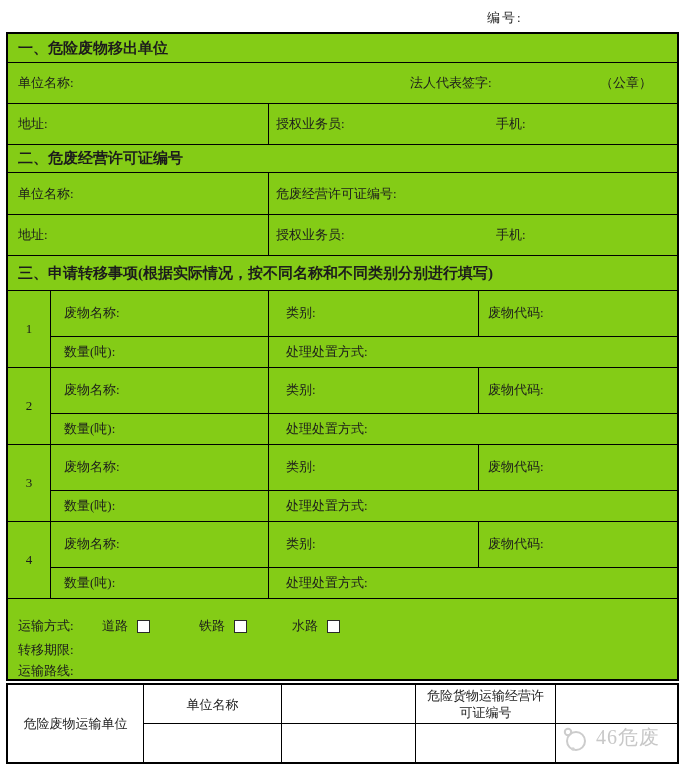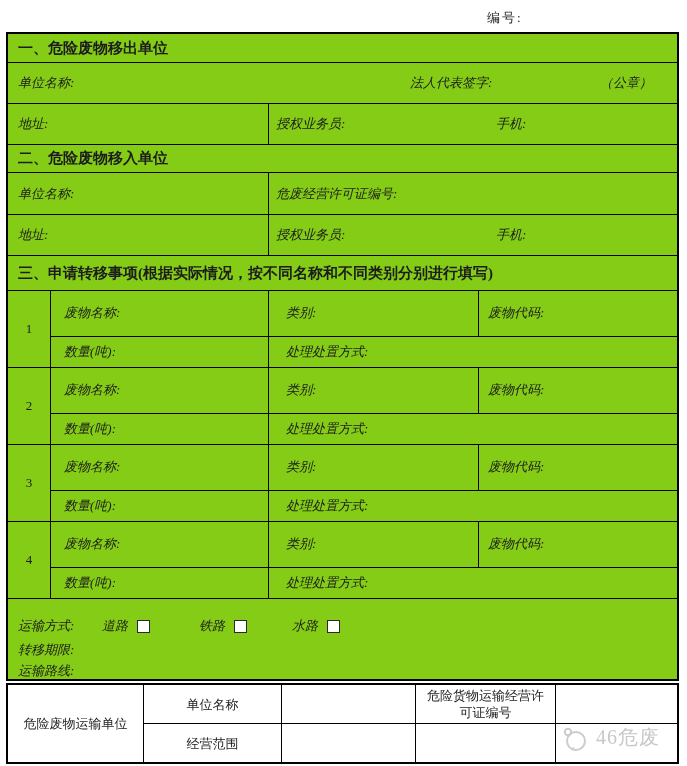--- a/index.html
+++ b/index.html
@@ -4,21 +4,21 @@
 <style>
   html,body{margin:0;padding:0;background:#fff;}
   .sheet{position:relative;width:687px;height:766px;background:#ffffff;overflow:hidden;
          font-family:"Liberation Serif","DejaVu Serif",serif;color:#1c1c1c;font-size:13px;}
   .num-label{position:absolute;left:487px;top:9px;font-size:13px;letter-spacing:2px;}
   .tbl{position:absolute;left:6px;top:32px;width:673px;border:2px solid #000;box-sizing:border-box;background:#84cc16;}
   .row{position:relative;box-sizing:border-box;border-top:1px solid #000;}
   .row:first-child{border-top:none;}
   .sec-title{font-weight:bold;font-size:15px;display:flex;align-items:center;padding-left:10px;}
   .h28{height:28px;} .h35{height:35px;} .h41{height:41px;} .h42{height:42px;} .h77{height:77px;} .h81{height:81px;}
-  .pos{position:absolute;transform:translateY(-50%);white-space:nowrap;font-style:italic;}
+  .pos{position:absolute;transform:translateY(-50%);white-space:nowrap;}
   .vline{position:absolute;top:0;bottom:0;width:1px;background:#000;}
   .hline{position:absolute;height:1px;background:#000;}
   .numcell{position:absolute;left:0;top:50%;width:42px;text-align:center;transform:translateY(-50%);}
   .opt{display:inline-flex;align-items:center;gap:9px;}
   .cbx{display:inline-block;width:11px;height:11px;border:1px solid #2a2a2a;background:#fff;}
   .tbl2{position:absolute;left:6px;top:683px;width:673px;height:81px;border:2px solid #000;box-sizing:border-box;background:#fff;}
   .c{position:absolute;display:flex;align-items:center;justify-content:center;text-align:center;box-sizing:border-box;line-height:17px;}
   .wrapnarrow{max-width:118px;display:inline-block;}
   .watermark{position:absolute;left:560px;top:724px;display:flex;align-items:flex-start;gap:6px;
              color:#c8c8c8;font-size:20px;letter-spacing:1px;}
@@ -40,21 +40,21 @@
       <span class="pos" style="left:592px;top:50%">（公章）</span>
     </div>
 
     <div class="row h41">
       <div class="vline" style="left:260px"></div>
       <span class="pos" style="left:10px;top:50%">地址:</span>
       <span class="pos" style="left:268px;top:50%">授权业务员:</span>
       <span class="pos" style="left:488px;top:50%">手机:</span>
     </div>
 
-    <div class="row sec-title h28">二、危险废物移入单位</div>
+    <div class="row sec-title h28">二、危废经营许可证编号</div>
 
     <div class="row h42">
       <div class="vline" style="left:260px"></div>
       <span class="pos" style="left:10px;top:50%">单位名称:</span>
       <span class="pos" style="left:268px;top:50%">危废经营许可证编号:</span>
     </div>
 
     <div class="row h41">
       <div class="vline" style="left:260px"></div>
       <span class="pos" style="left:10px;top:50%">地址:</span>
@@ -145,21 +145,20 @@
 
     <div class="c" style="left:0;width:135px;top:0;height:77px">危险废物运输单位</div>
 
     <div class="c" style="left:136px;width:137px;top:0;height:38px">单位名称</div>
     <div class="c" style="left:274px;width:133px;top:0;height:38px"></div>
     <div class="c" style="left:408px;width:139px;top:0;height:38px">
       <span class="wrapnarrow">危险货物运输经营许可证编号</span>
     </div>
     <div class="c" style="left:548px;right:0;top:0;height:38px"></div>
 
-    <div class="c" style="left:136px;width:137px;top:39px;height:38px">经营范围</div>
     <div class="c" style="left:274px;width:133px;top:39px;height:38px"></div>
     <div class="c" style="left:548px;right:0;top:39px;height:38px"></div>
   </div>
 
   <div class="watermark">
     <span>
       <svg width="30" height="30" viewBox="0 0 30 30">
         <circle cx="16" cy="17" r="9" fill="none" stroke="#cccccc" stroke-width="2"></circle>
         <circle cx="8" cy="8" r="3.2" fill="none" stroke="#cccccc" stroke-width="2"></circle>
         <circle cx="13" cy="25" r="1.8" fill="#d2d2d2"></circle>

